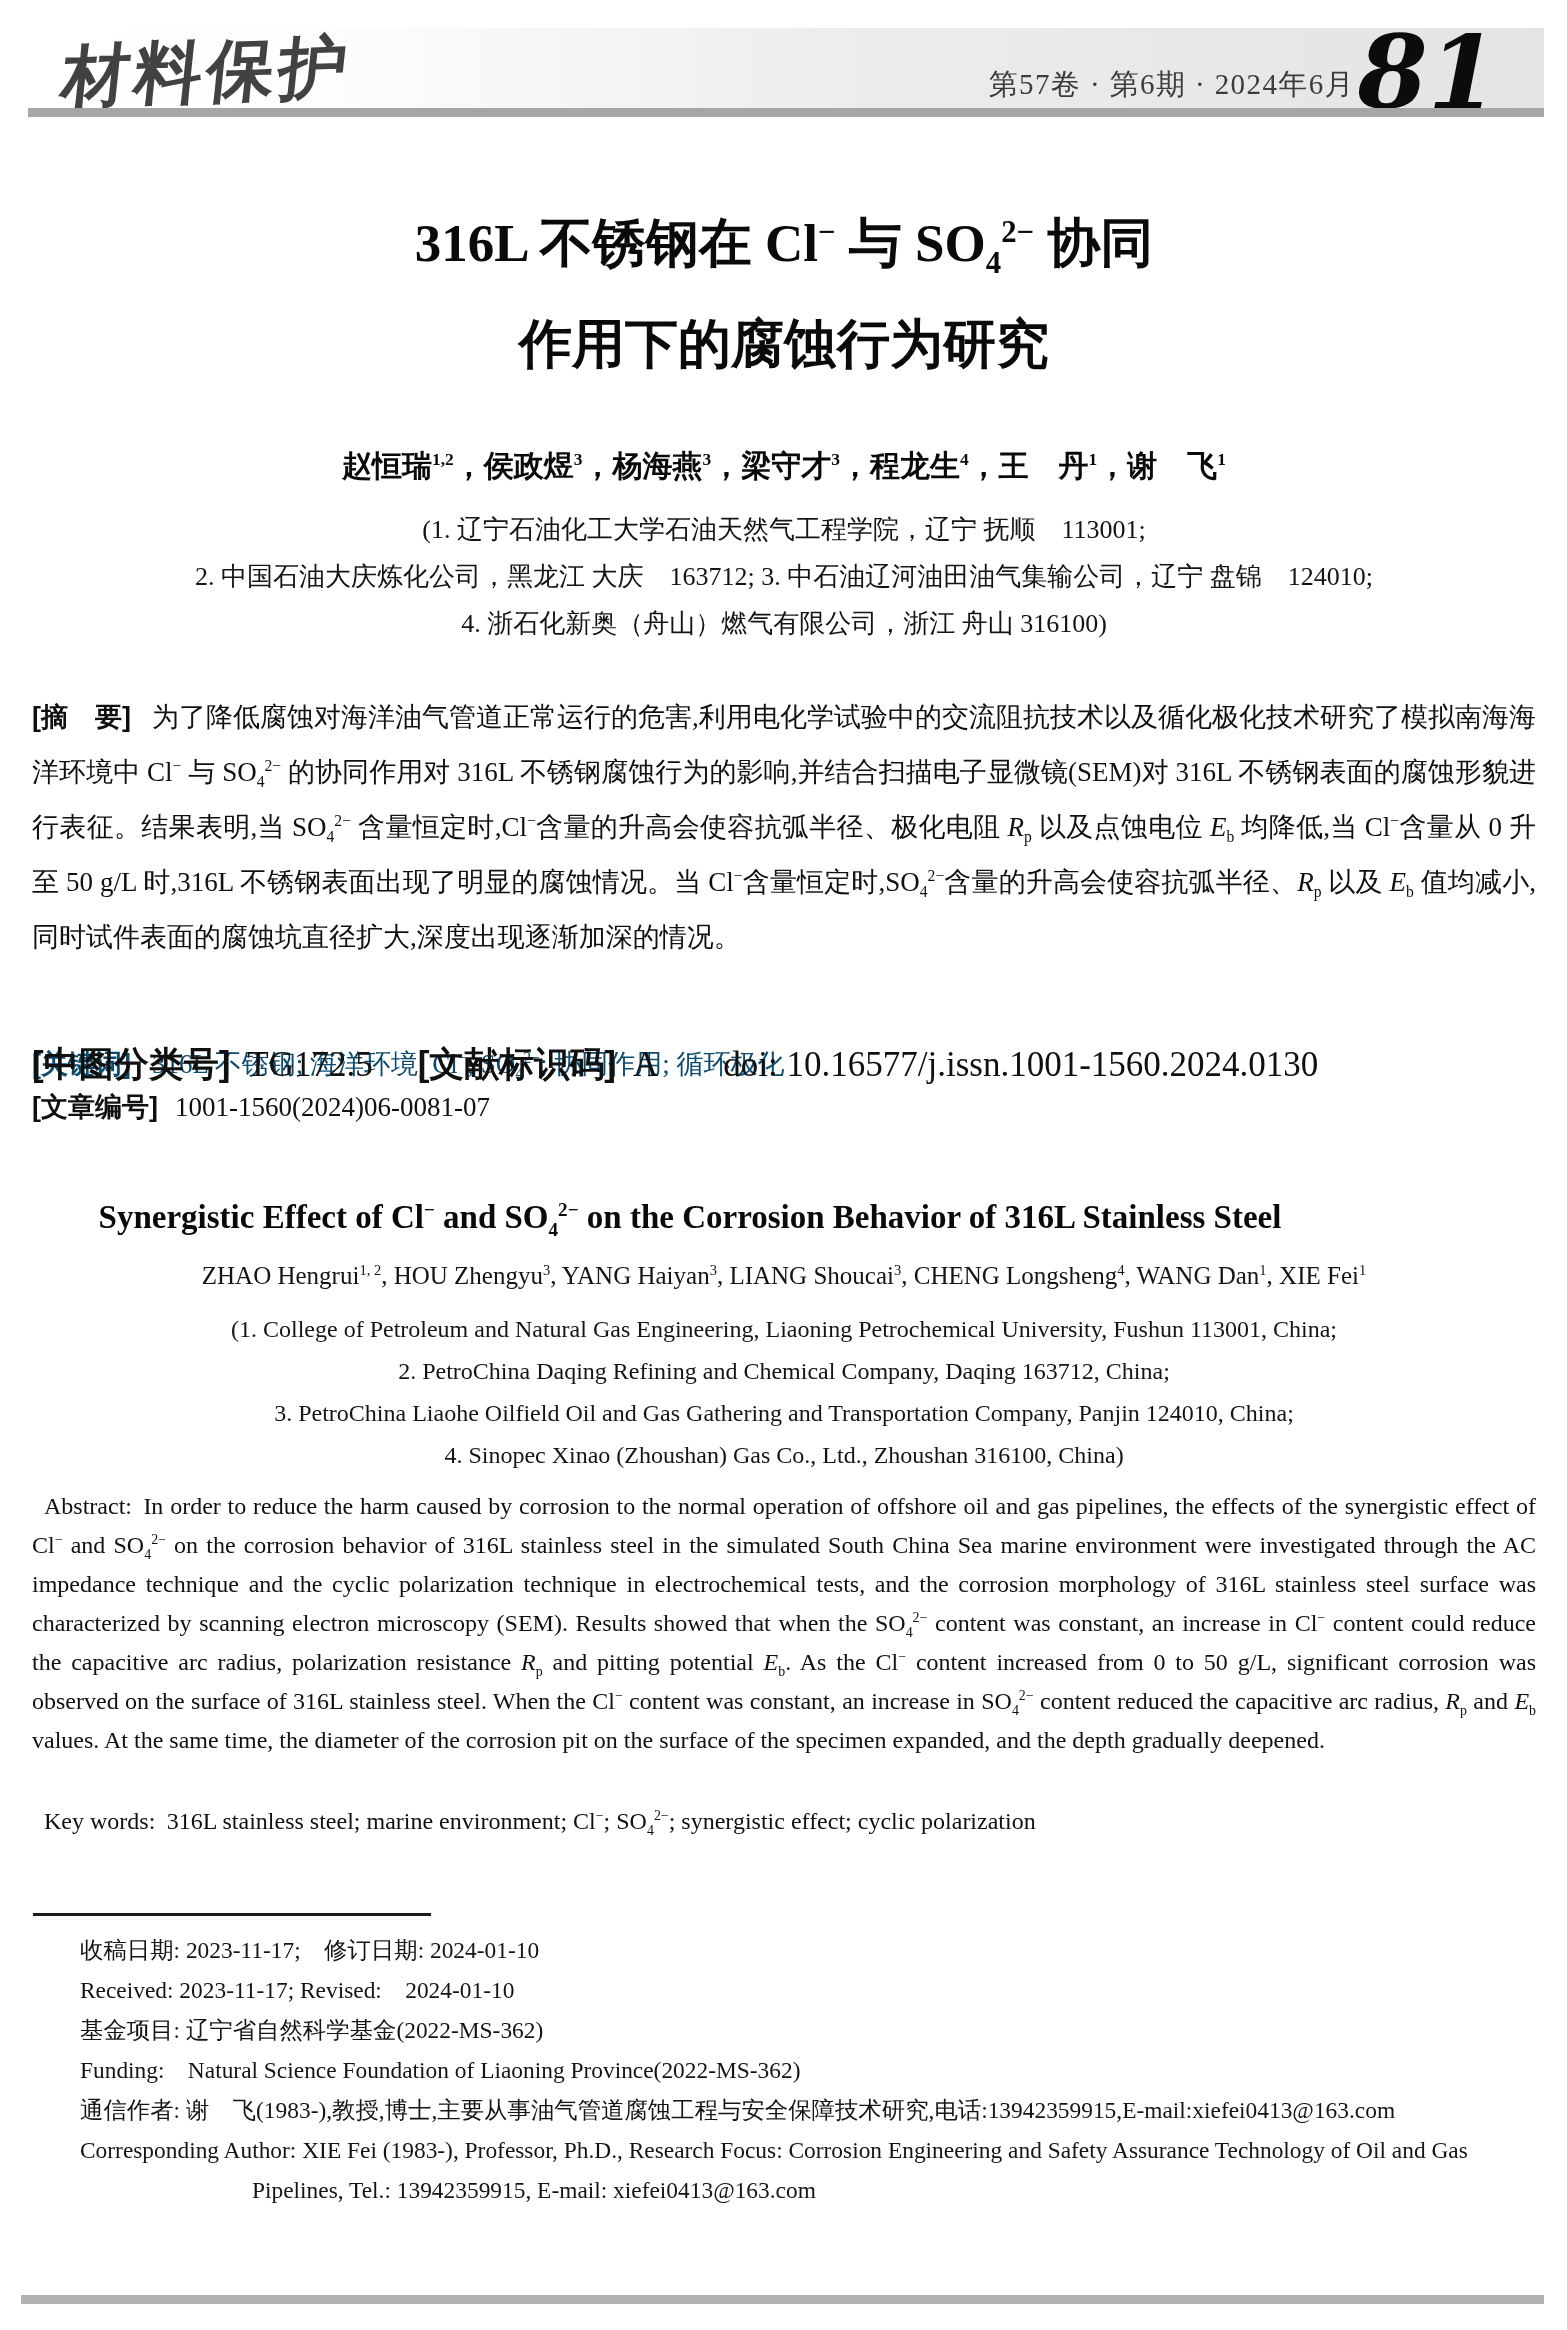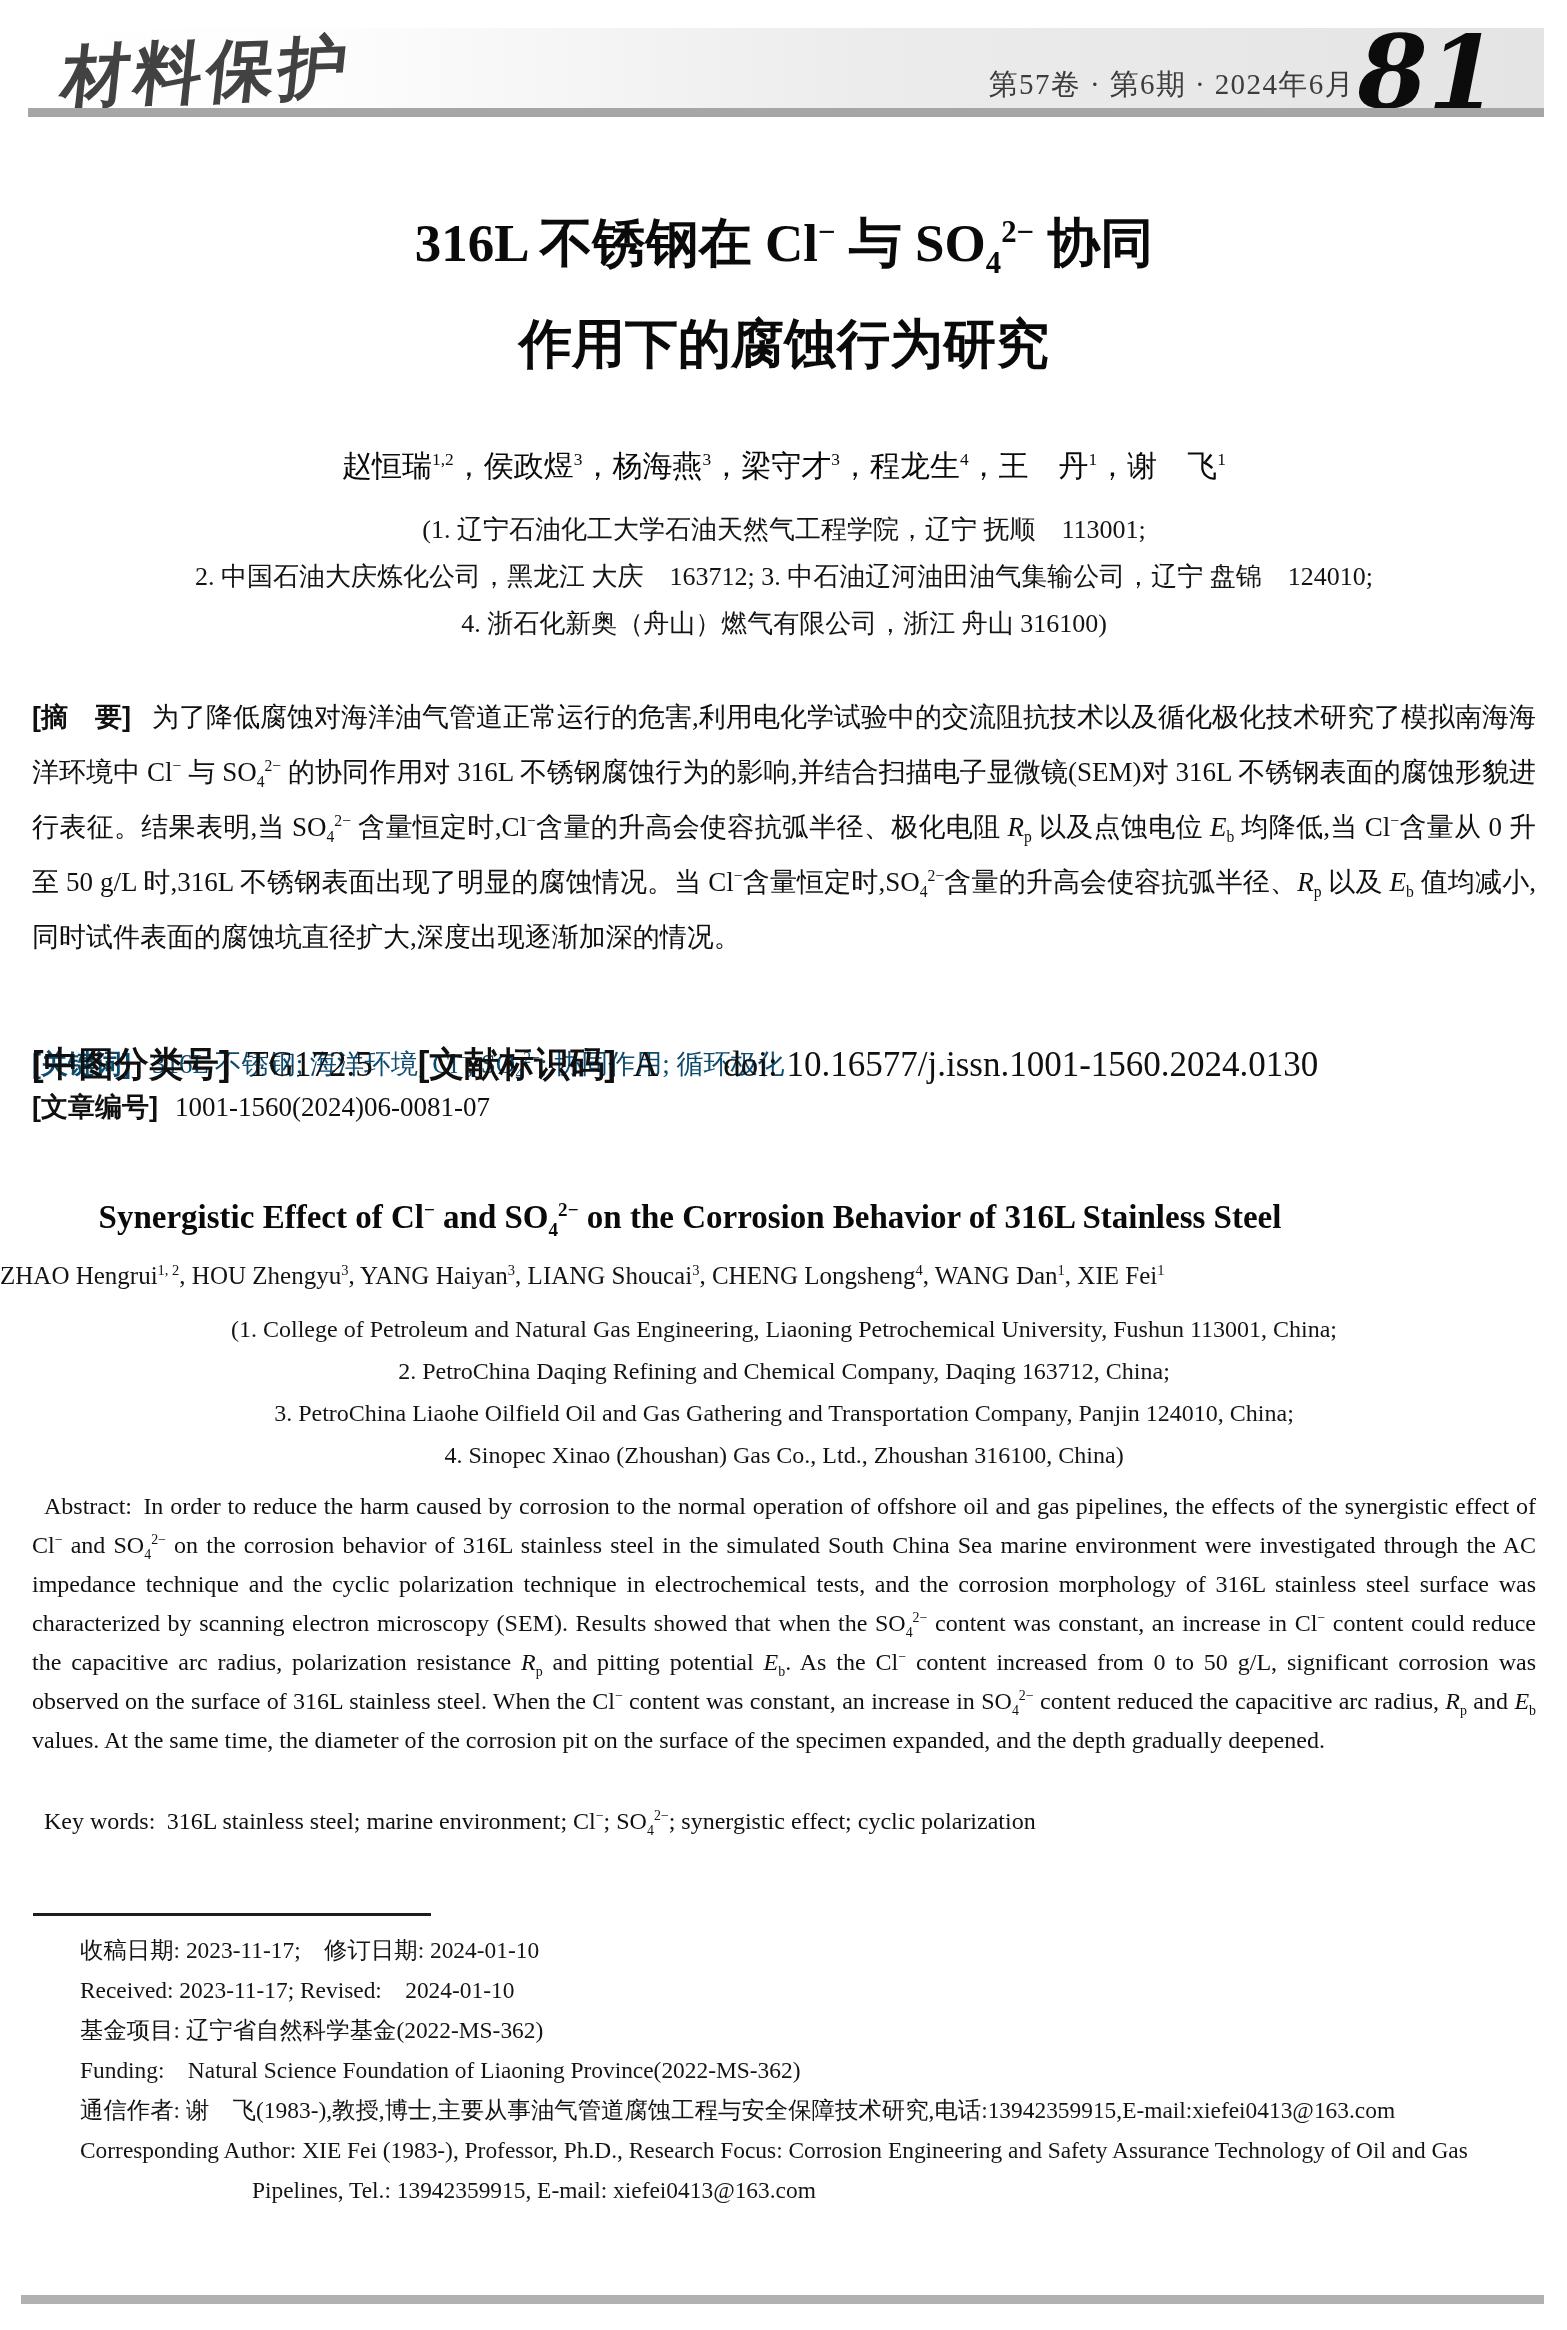--- a/index.html
+++ b/index.html
@@ -31,21 +31,21 @@
   .top-bar{position:absolute;left:28px;top:108px;width:1516px;height:8.5px;background:#a6a6a6;}
   .bottom-bar{position:absolute;left:21px;top:2295px;width:1523px;height:8.5px;background:#b1b1b1;}
 
   
   .title-cn{
     position:absolute;left:0;top:193px;width:1568px;text-align:center;
     font-size:53px;font-weight:bold;line-height:101px;color:#0a0a0a;margin:0;
   }
   .authors-cn{
     position:absolute;left:0;top:446px;width:1568px;text-align:center;
-    font-size:30px;font-weight:normal;color:#0a0a0a;
+    font-size:30px;font-weight:bold;color:#0a0a0a;
   }
   .affil-cn{
     position:absolute;left:0;top:506px;width:1568px;text-align:center;
     font-size:26px;line-height:47px;color:#141414;
   }
 
   
   .abstract-cn{
     position:absolute;left:32px;top:690px;width:1504px;margin:0;
     font-size:27px;line-height:55px;text-align:justify;color:#101010;
@@ -63,21 +63,21 @@
     position:absolute;left:32px;top:1089px;width:1504px;font-size:27px;color:#101010;
   }
   .article-row .v1{margin-left:17px;}
 
   
   .title-en{
     position:absolute;left:0;top:1199px;width:1380px;text-align:center;margin:0;
     font-size:33px;font-weight:bold;color:#0a0a0a;
   }
   .authors-en{
-    position:absolute;left:0;top:1262px;width:1568px;text-align:left;font-size:25px;color:#141414;
+    position:absolute;left:0;top:1262px;width:1568px;text-align:center;font-size:25px;color:#141414;
   }
   .affil-en{
     position:absolute;left:0;top:1308px;width:1568px;text-align:center;
     font-size:24px;line-height:42px;color:#141414;
   }
   .abstract-en{
     position:absolute;left:32px;top:1487px;width:1504px;margin:0;
     font-size:24px;line-height:39px;text-align:justify;color:#101010;
   }
   .enlabel{font-weight:normal;margin-right:11.4px;margin-left:12px;}

